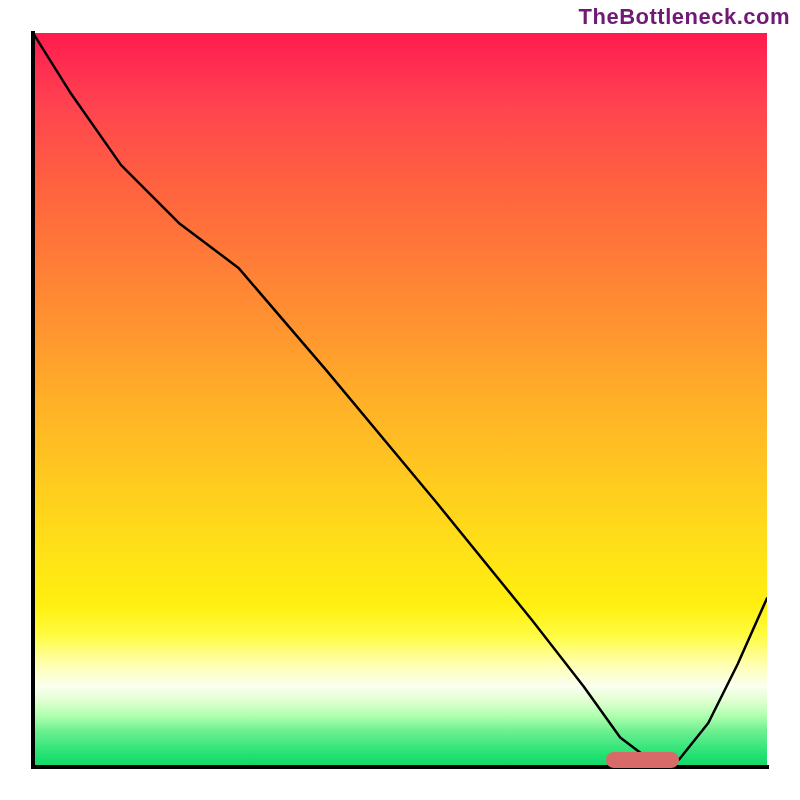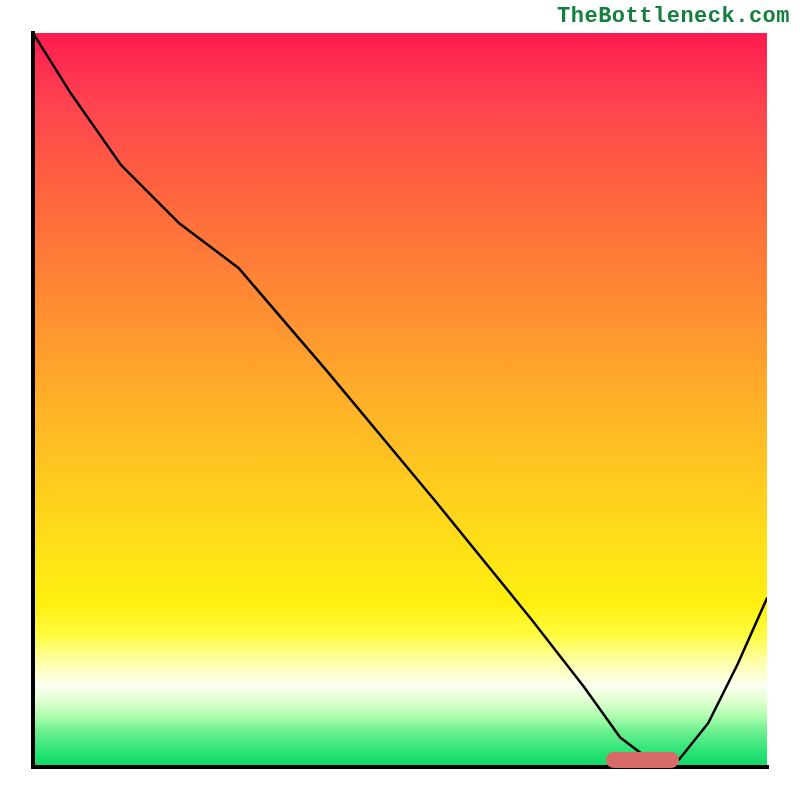--- a/index.html
+++ b/index.html
@@ -9,24 +9,23 @@
     background: #fff;
     position: relative;
     font-family: Arial, sans-serif;
   }
   .watermark {
     position: absolute;
     top: 4px;
     right: 10px;
     font-size: 22px;
     font-weight: bold;
-    color: #15803d;
+    color: #701a75;
     letter-spacing: 0.5px;
     z-index: 10;
-    font-family: Liberation Mono, monospace;
   }
   .plot-area {
     position: absolute;
     left: 33px;
     top: 33px;
     width: 734px;
     height: 734px;
     background: linear-gradient(to bottom,
       #ff1a4d 0%,
       #ff2850 3%,

